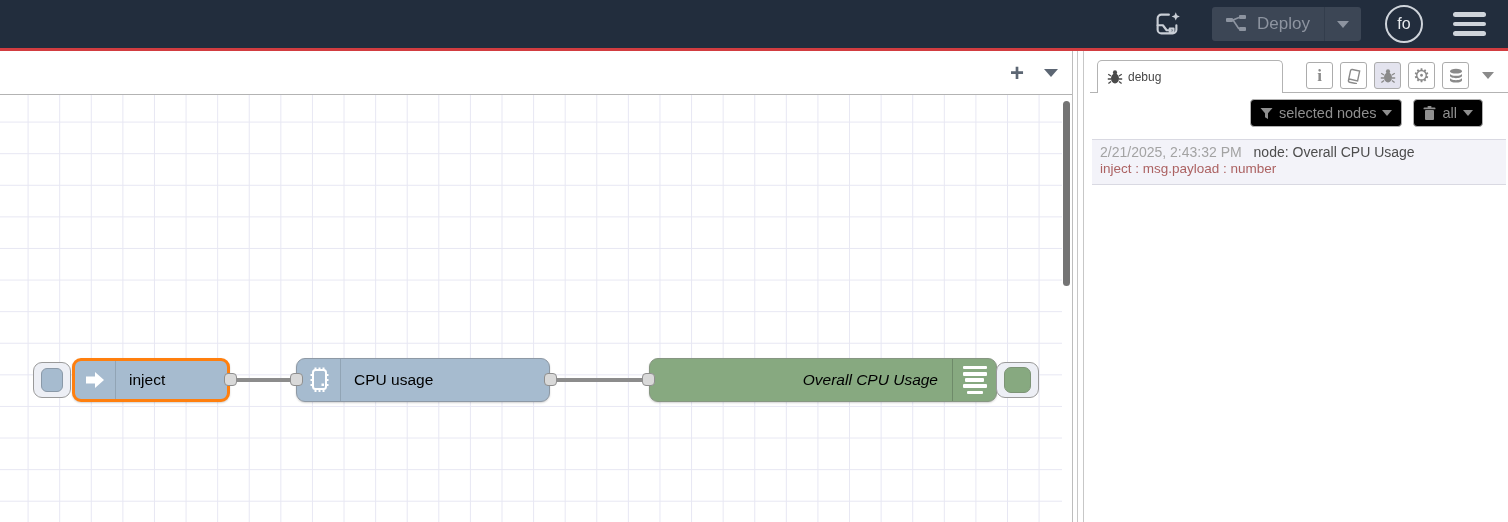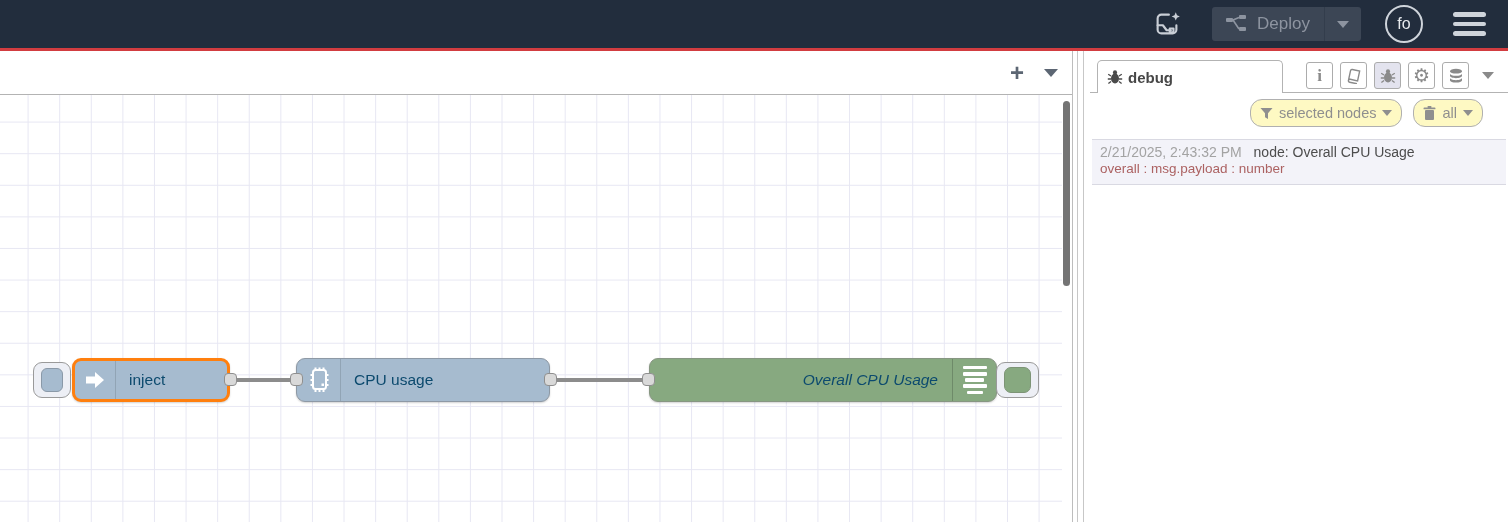--- a/index.html
+++ b/index.html
@@ -26,21 +26,21 @@
   .flowlist-caret { width:0; height:0; border-left:7px solid transparent; border-right:7px solid transparent; border-top:8px solid #5c6673; cursor:pointer; }
   .canvas { position:absolute; left:0; top:44px; right:0; bottom:0; overflow:hidden;
     background-image:linear-gradient(#e7e7f3 1px, transparent 1px), linear-gradient(90deg, #e7e7f3 1px, transparent 1px);
     background-size:31.6px 31.6px; background-position:-4px -5px; }
   .vtrack { position:absolute; top:0; bottom:0; right:0; width:10px; background:#fff; }
   .vthumb { position:absolute; top:6px; right:2px; width:7px; height:185px; background:#747474; border-radius:4px; cursor:pointer; }
 
   
   .wire { position:absolute; height:3.5px; background:#8c8c8c; top:283px; border-radius:2px; }
   .node { position:absolute; top:263px; height:44px; border-radius:9px; display:flex; align-items:stretch; box-shadow:0 1px 2px rgba(0,0,0,.18); cursor:pointer; }
-  .node-label { font-size:15.5px; color:#0c4a6e; display:flex; align-items:center;text-align:center; }
+  .node-label { font-size:15.5px; color:#000000; display:flex; align-items:center;text-align:center; }
   .node-inject { left:72px; width:158px; background:#a6bbcf; border:3px solid #ff7f0e; }
   .node-inject .icon-region { width:41px; border-right:1px solid rgba(0,0,0,.12); display:flex; align-items:center; justify-content:center; }
   .node-cpu { left:296px; width:254px; background:#a6bbcf; border:1.5px solid #8e99a5; }
   .node-cpu .icon-region { width:44px; border-right:1px solid rgba(0,0,0,.12); display:flex; align-items:center; justify-content:center; }
   .node-debug { left:649px; width:348px; background:#87a980; border:1.5px solid #879682; }
   .node-debug .node-label { flex:1; justify-content:flex-end; padding-right:14px; font-style:italic; }
   .node-debug .icon-region-r { width:44px; border-left:1px solid rgba(0,0,0,.18); display:flex; flex-direction:column; align-items:center; justify-content:center; gap:2.8px; }
   .dbg-bar { height:3.4px; background:#fff; border-radius:1px; }
   .port { position:absolute; width:13px; height:13px; background:#d9d9d9; border:1.5px solid #8f8f8f; border-radius:4px; cursor:pointer; }
   .side-btn { position:absolute; top:267px; height:36px; background:#edeff5; border:1.5px solid #9a9a9a; border-radius:9px; display:flex; align-items:center; justify-content:center; cursor:pointer; }
@@ -50,29 +50,29 @@
   .debug-toggle .inner { width:27px; height:26px; border-radius:7px; background:#87a980; border:1.5px solid #7d9476; }
 
   
   .splitter { position:absolute; left:1073px; top:51px; width:17px; bottom:0; background:#fff; cursor:col-resize; }
   .splitter .grip { position:absolute; left:4px; top:0; bottom:0; width:7px; border-left:1px solid #c7c7c7; border-right:1px solid #c7c7c7; }
 
   
   .panel { position:absolute; left:1090px; top:51px; right:0; bottom:0; background:#fff; }
   .panel-tabs { position:relative; height:42px; background:#fff; border-bottom:1px solid #b3b3b3; }
   .panel-tab { position:absolute; left:7px; bottom:-1px; height:33px; width:186px; background:#fff; border:1px solid #b3b3b3; border-bottom:none; border-radius:5px 5px 0 0; display:flex; align-items:center; gap:5px; padding-left:9px; cursor:pointer; }
-  .panel-tab-label { font-size:15px; font-weight:bold; color:#474747; }
+  .panel-tab-label { font-size:12px; font-weight:normal; color:#474747; }
   .panel-iconbar { position:absolute; right:14px; top:11px; display:flex; align-items:center; gap:7px; }
   .icon-btn { width:27px; height:27px; border:1px solid #acacac; border-radius:3px; background:#fff; color:#8a8a8a; display:flex; align-items:center; justify-content:center; cursor:pointer; }
   .icon-btn.active { background:#e3e3ee; }
   .info-glyph { font-family:"Liberation Serif", serif; font-weight:bold; font-size:17px; line-height:1; }
   .gear-glyph { font-size:19px; line-height:1; }
   .panel-caret { width:0; height:0; border-left:6.5px solid transparent; border-right:6.5px solid transparent; border-top:7.5px solid #8a8a8a; margin-left:6px; cursor:pointer; }
   .panel-toolbar { height:40px; display:flex; align-items:center; justify-content:flex-end; gap:11px; padding-right:25px; background:#fff; }
-  .tool-btn { height:28px; border:1px solid #b0b0b0; border-radius:12px; background:#fef9c3; color:#8f8f8f; font-size:14.5px; display:flex; align-items:center; gap:6px; padding:0 9px; cursor:pointer; }
+  .tool-btn { height:28px; border:1px solid #b0b0b0; border-radius:4px; background:#000000; color:#8f8f8f; font-size:14.5px; display:flex; align-items:center; gap:6px; padding:0 9px; cursor:pointer; }
   .tool-btn .caret-sm { width:0; height:0; border-left:5px solid transparent; border-right:5px solid transparent; border-top:6px solid #8f8f8f; }
   .messages { padding-top:6px; }
   .msg { margin:0 2px; background:#f3f3f9; border-top:1px solid #d9d9e2; border-bottom:1px solid #d9d9e2; padding:4px 8px 8px; cursor:pointer; }
   .msg-meta { font-size:14px; }
   .msg-ts { color:#a3a3a3; margin-right:8px; }
   .msg-src { color:#4d4d4d; }
   .msg-prop { margin-top:1px; font-size:13.5px; color:#ac6262; }
   .msg-val { margin-top:3px; padding-left:3px; font-family:"DejaVu Sans Mono", monospace; font-size:15px; color:#2e3cc6; }
 </style>
 </head>
@@ -237,18 +237,18 @@
         <span class="caret-sm"></span>
       </div>
     </div>
 
     <div class="messages">
       <div class="msg">
         <div class="msg-meta">
           <span class="msg-ts">2/21/2025, 2:43:32 PM</span>
           <span class="msg-src">node: Overall CPU Usage</span>
         </div>
-        <div class="msg-prop">overall : msg.payload : number</div>
+        <div class="msg-prop">inject : msg.payload : number</div>
       </div>
     </div>
   </div>
 
 </div>
 
 </body></html>

